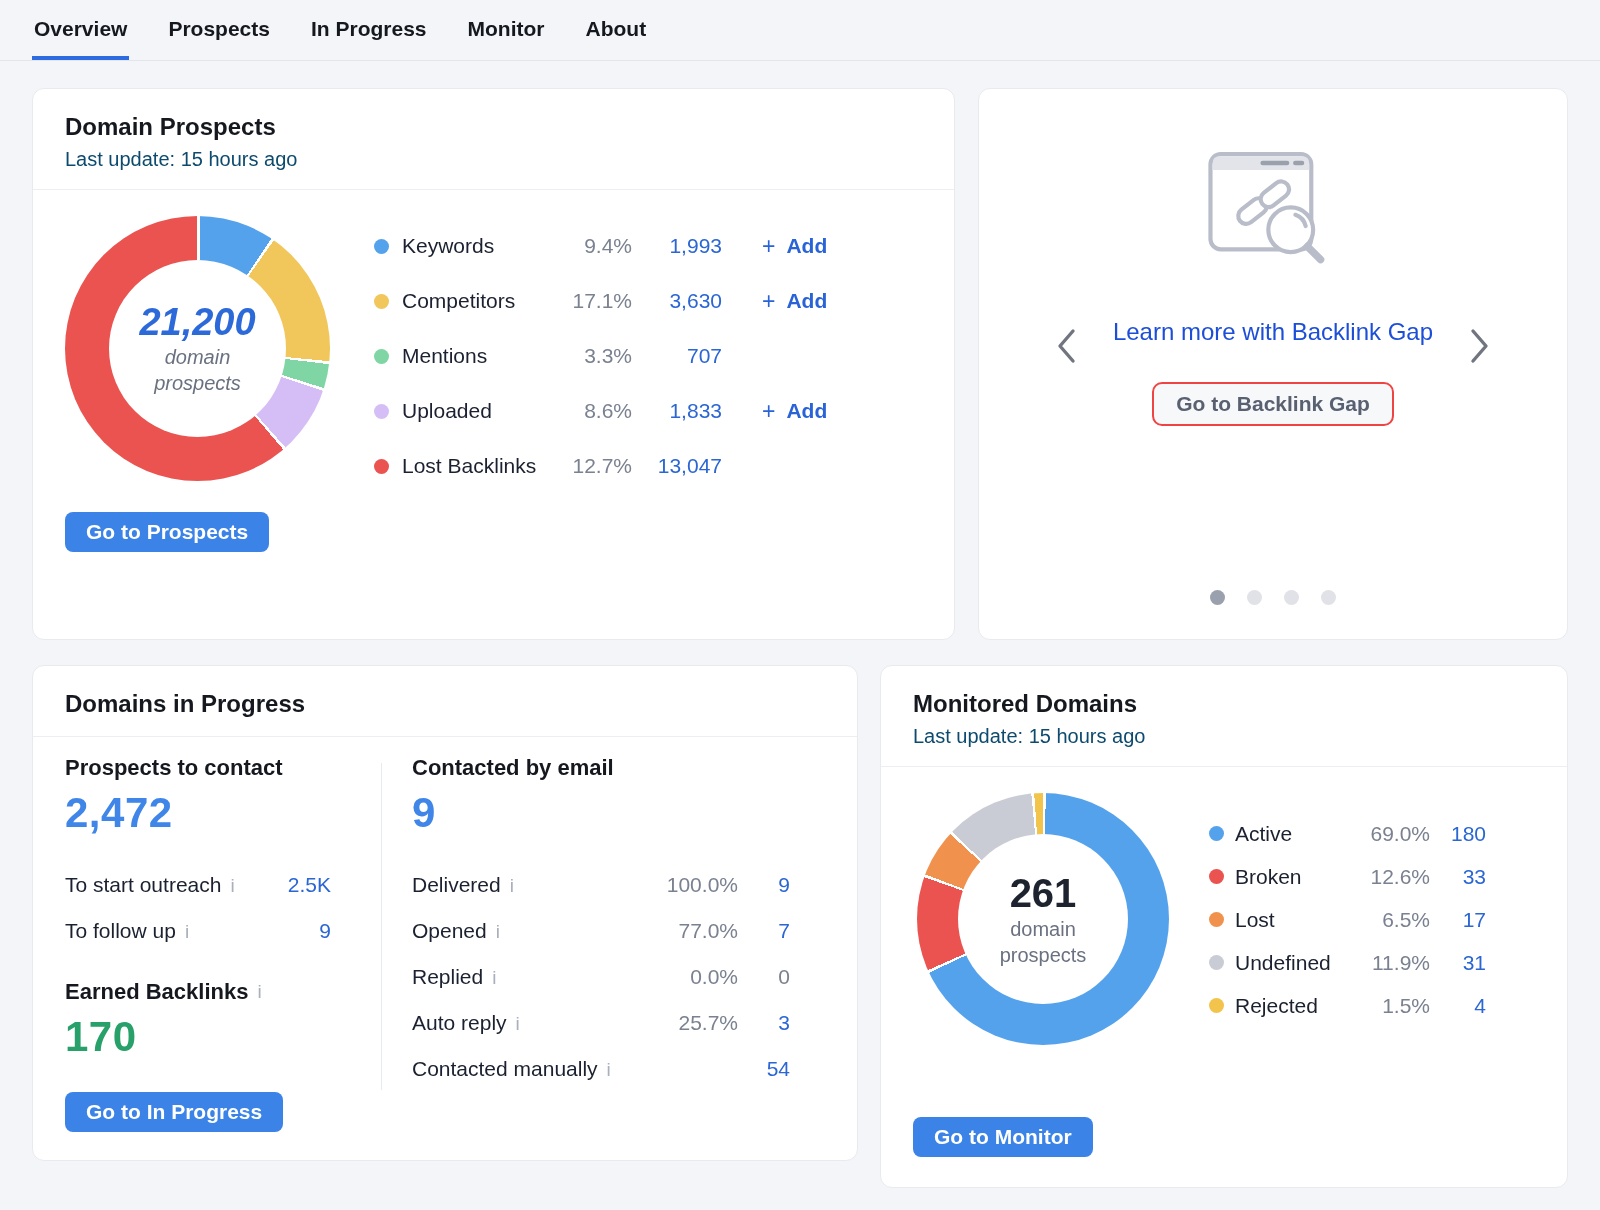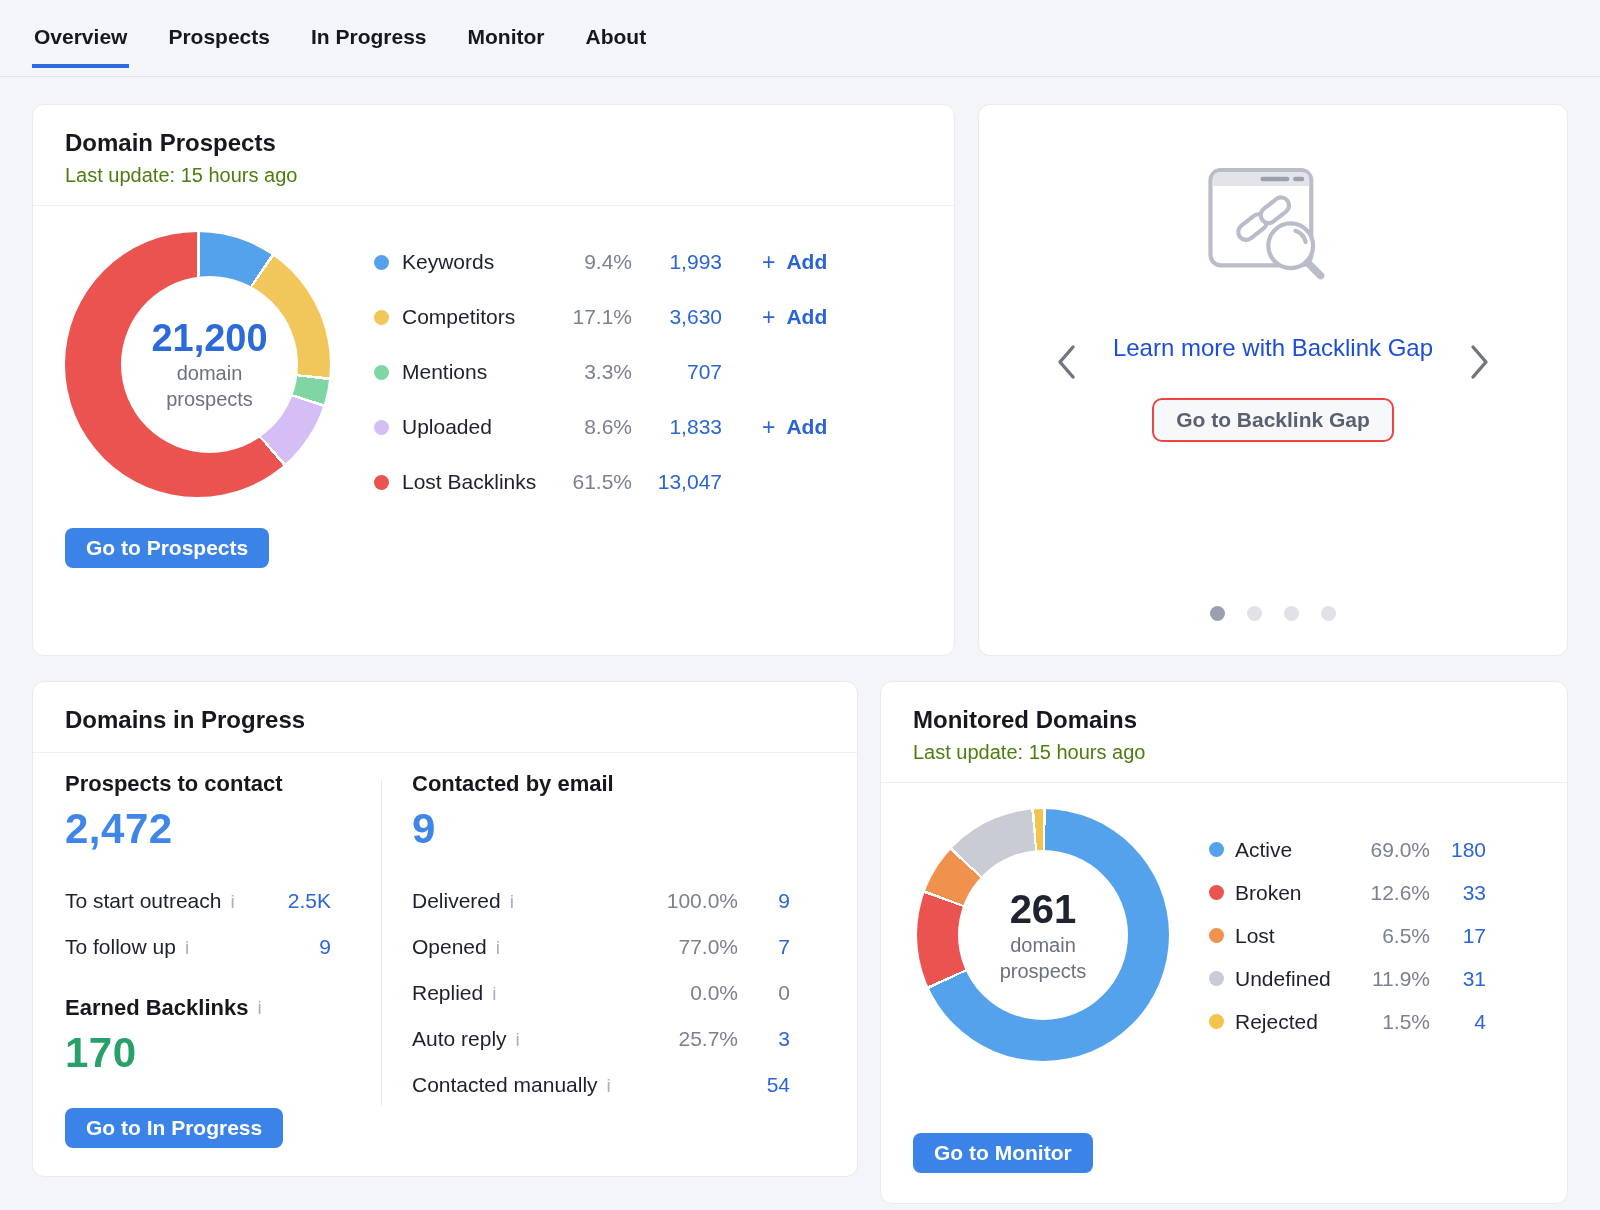--- a/index.html
+++ b/index.html
@@ -1,44 +1,44 @@
 <!DOCTYPE html>
 <html><head>
 <meta charset="utf-8">
 <style>
   * { margin:0; padding:0; box-sizing:border-box; }
   html,body { background:#f4f5f8; font-family:"Liberation Sans","DejaVu Sans",sans-serif; color:#181c25; }
   .page { width:1600px; min-height:1210px; }
 
   
-  .topnav { display:flex; gap:37px; padding:8px 32px; border-bottom:1px solid #e3e5ea; background:#f4f5f8; }
+  .topnav { display:flex; gap:37px; padding:0 32px; border-bottom:1px solid #e3e5ea; background:#f4f5f8; }
   .tab { font-size:21px; font-weight:600; color:#15181e; padding:17px 2px 15px; border-bottom:4px solid transparent; cursor:pointer; }
   .tab.active { border-bottom-color:#2e6be0; }
 
   
   .main { padding:27px 32px 32px; }
   .row1 { display:grid; grid-template-columns:923px 1fr; gap:23px; align-items:start; }
   .row2 { display:grid; grid-template-columns:826px 1fr; gap:22px; margin-top:25px; align-items:start; }
   .card { background:#fff; border:1px solid #e8eaee; border-radius:12px; overflow:hidden; }
 
   .card-head { padding:24px 32px 18px; border-bottom:1px solid #eceef2; }
   .card-title { font-size:24px; font-weight:700; color:#15181e; }
-  .card-sub { font-size:20px; color:#4d7c0f; margin-top:7px; }
+  .card-sub { font-size:20px; color:#0c4a6e; margin-top:7px; }
 
   
   .donut { position:relative; border-radius:50%; }
   .donut .hole { position:absolute; background:#fff; border-radius:50%; display:flex; flex-direction:column; align-items:center; justify-content:center; text-align:center; }
   .d-big { font-weight:700; }
   .d-sub { font-size:20px; color:#6a7180; line-height:1.3; width:120px; }
 
   
   .card-dp { height:552px; display:flex; flex-direction:column; }
   .dp-body { padding:26px 32px 0; display:flex; gap:44px; }
   .donut-dp { width:265px; height:265px; }
-  .donut-dp .hole { left:56px; top:44px; width:177px; height:177px; }
+  .donut-dp .hole { left:44px; top:44px; width:177px; height:177px;font-style:italic; }
   .donut-dp .d-big { font-size:38px; color:#2c69d9; }
   .legend1 { margin-top:12px; display:flex; flex-direction:column; gap:19px; }
   .lrow { display:flex; align-items:center; height:36px; font-size:21px; }
   .dot { width:15px; height:15px; border-radius:50%; flex:none; margin-right:13px; background:#ccc; }
   .llabel { width:158px; color:#1b2130; }
   .lpct { width:72px; text-align:right; color:#7a8190; }
   .lval { width:90px; text-align:right; color:#2b66d4; text-decoration:none; cursor:pointer; }
   .ladd { margin-left:40px; color:#2a63d8; text-decoration:none; cursor:pointer; display:flex; align-items:center; gap:11px; }
   .ladd .plus { font-size:23px; font-weight:400; }
   .ladd .addtxt { font-weight:700; }
@@ -159,21 +159,21 @@
               <span class="lpct">8.6%</span>
               <a class="lval">1,833</a>
               <a class="ladd">
                   <span class="plus">+</span>
                   <span class="addtxt">Add</span>
                 </a>
             </div>
             <div class="lrow">
               <span class="dot" style="background: rgb(234, 83, 79);"></span>
               <span class="llabel">Lost Backlinks</span>
-              <span class="lpct">61.5%</span>
+              <span class="lpct">12.7%</span>
               <a class="lval">13,047</a>
             </div>
           </div>
         </div>
         <div class="dp-btnrow">
           <button class="btn-blue">Go to Prospects</button>
         </div>
       </section>
 
       <section class="card card-bg">

